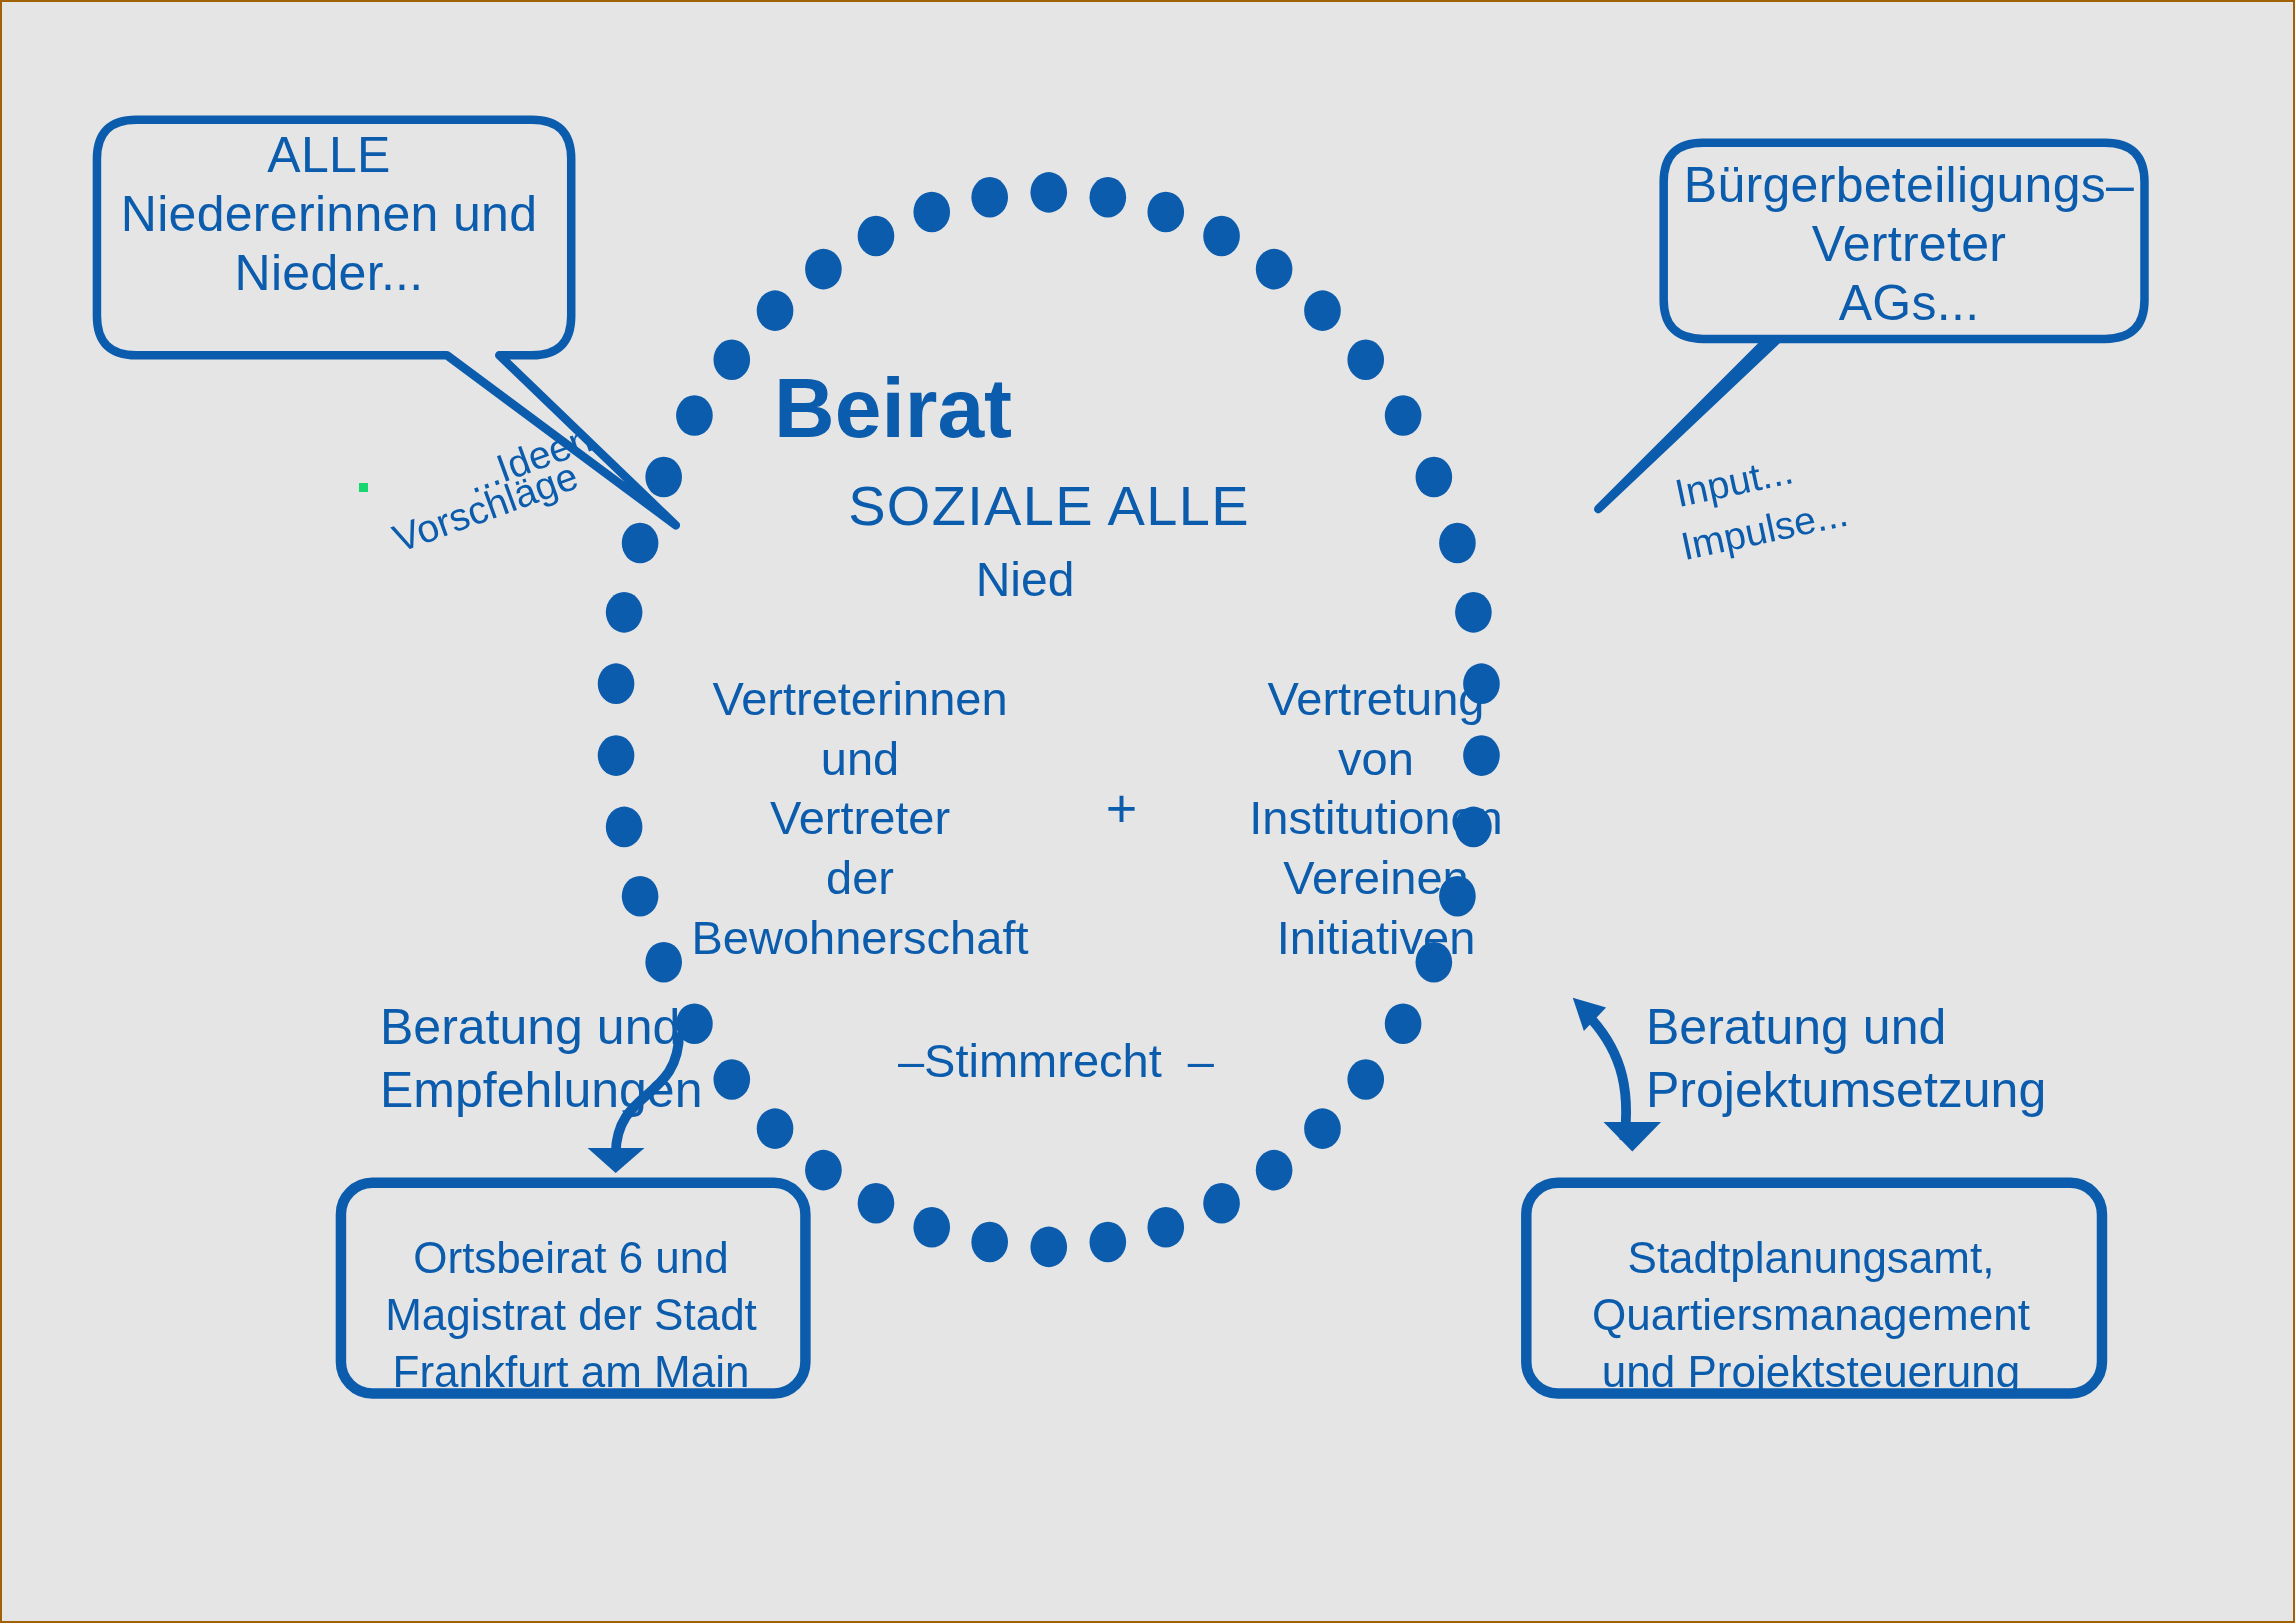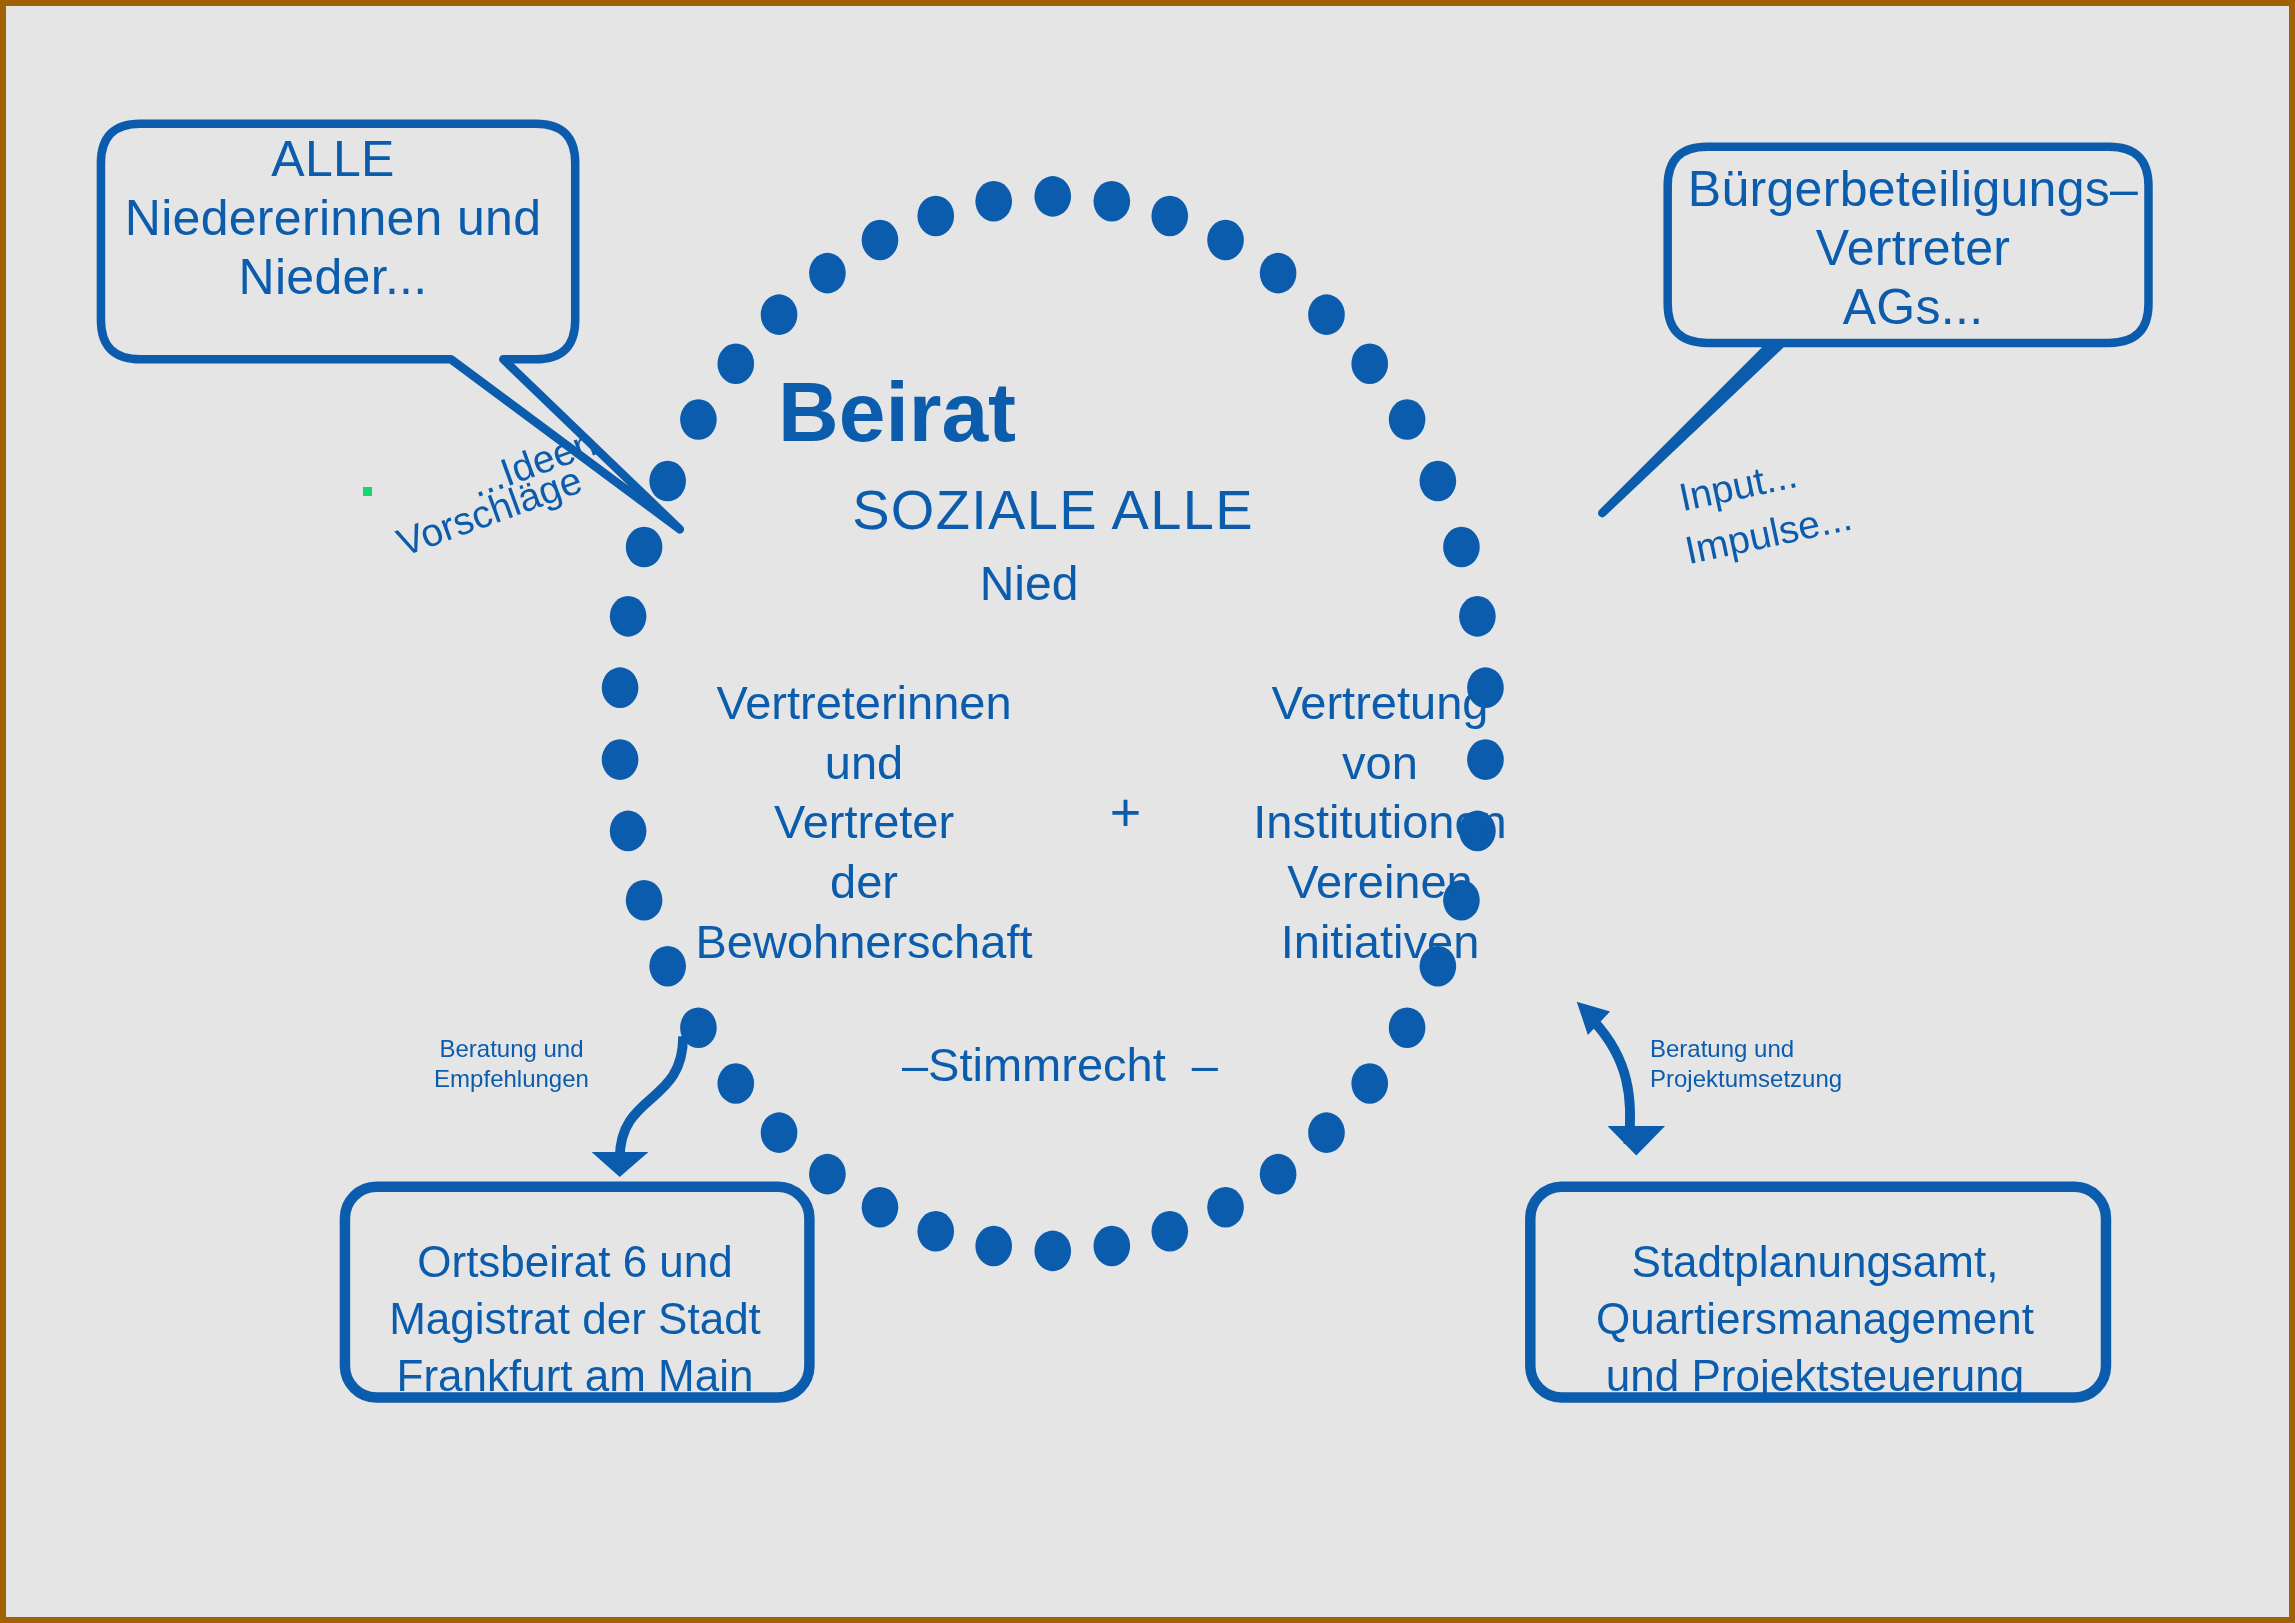--- a/index.html
+++ b/index.html
@@ -9,21 +9,21 @@
   }
   body {
     font-family: "Liberation Sans", sans-serif;
   }
   #canvas {
     position: relative;
     width: 2295px;
     height: 1623px;
     background: #e5e5e5;
     box-sizing: border-box;
-    border: 6px solid #a16207;
+    border: 2px solid #a16207;
     overflow: hidden;
   }
   #svg-layer {
     position: absolute;
     left: 0; top: 0;
     width: 2295px;
     height: 1623px;
   }
   .txt {
     position: absolute;
@@ -106,23 +106,22 @@
   }
   #green-dot {
     position: absolute;
     left: 357px; top: 481px;
     width: 8.5px; height: 8.5px;
     background: #16d66f;
   }
 
   
   .flow-label {
-    font-size: 24px;
+    font-size: 50px;
     line-height: 1.25;
-    margin-top: 34px;
   }
   #label-beratung-empfehlungen {
     left: 378px; top: 994px;
     width: 255px;
     text-align: center;
   }
   #label-beratung-projekt {
     left: 1644px; top: 994px;
     width: 308px;
     text-align: left;

